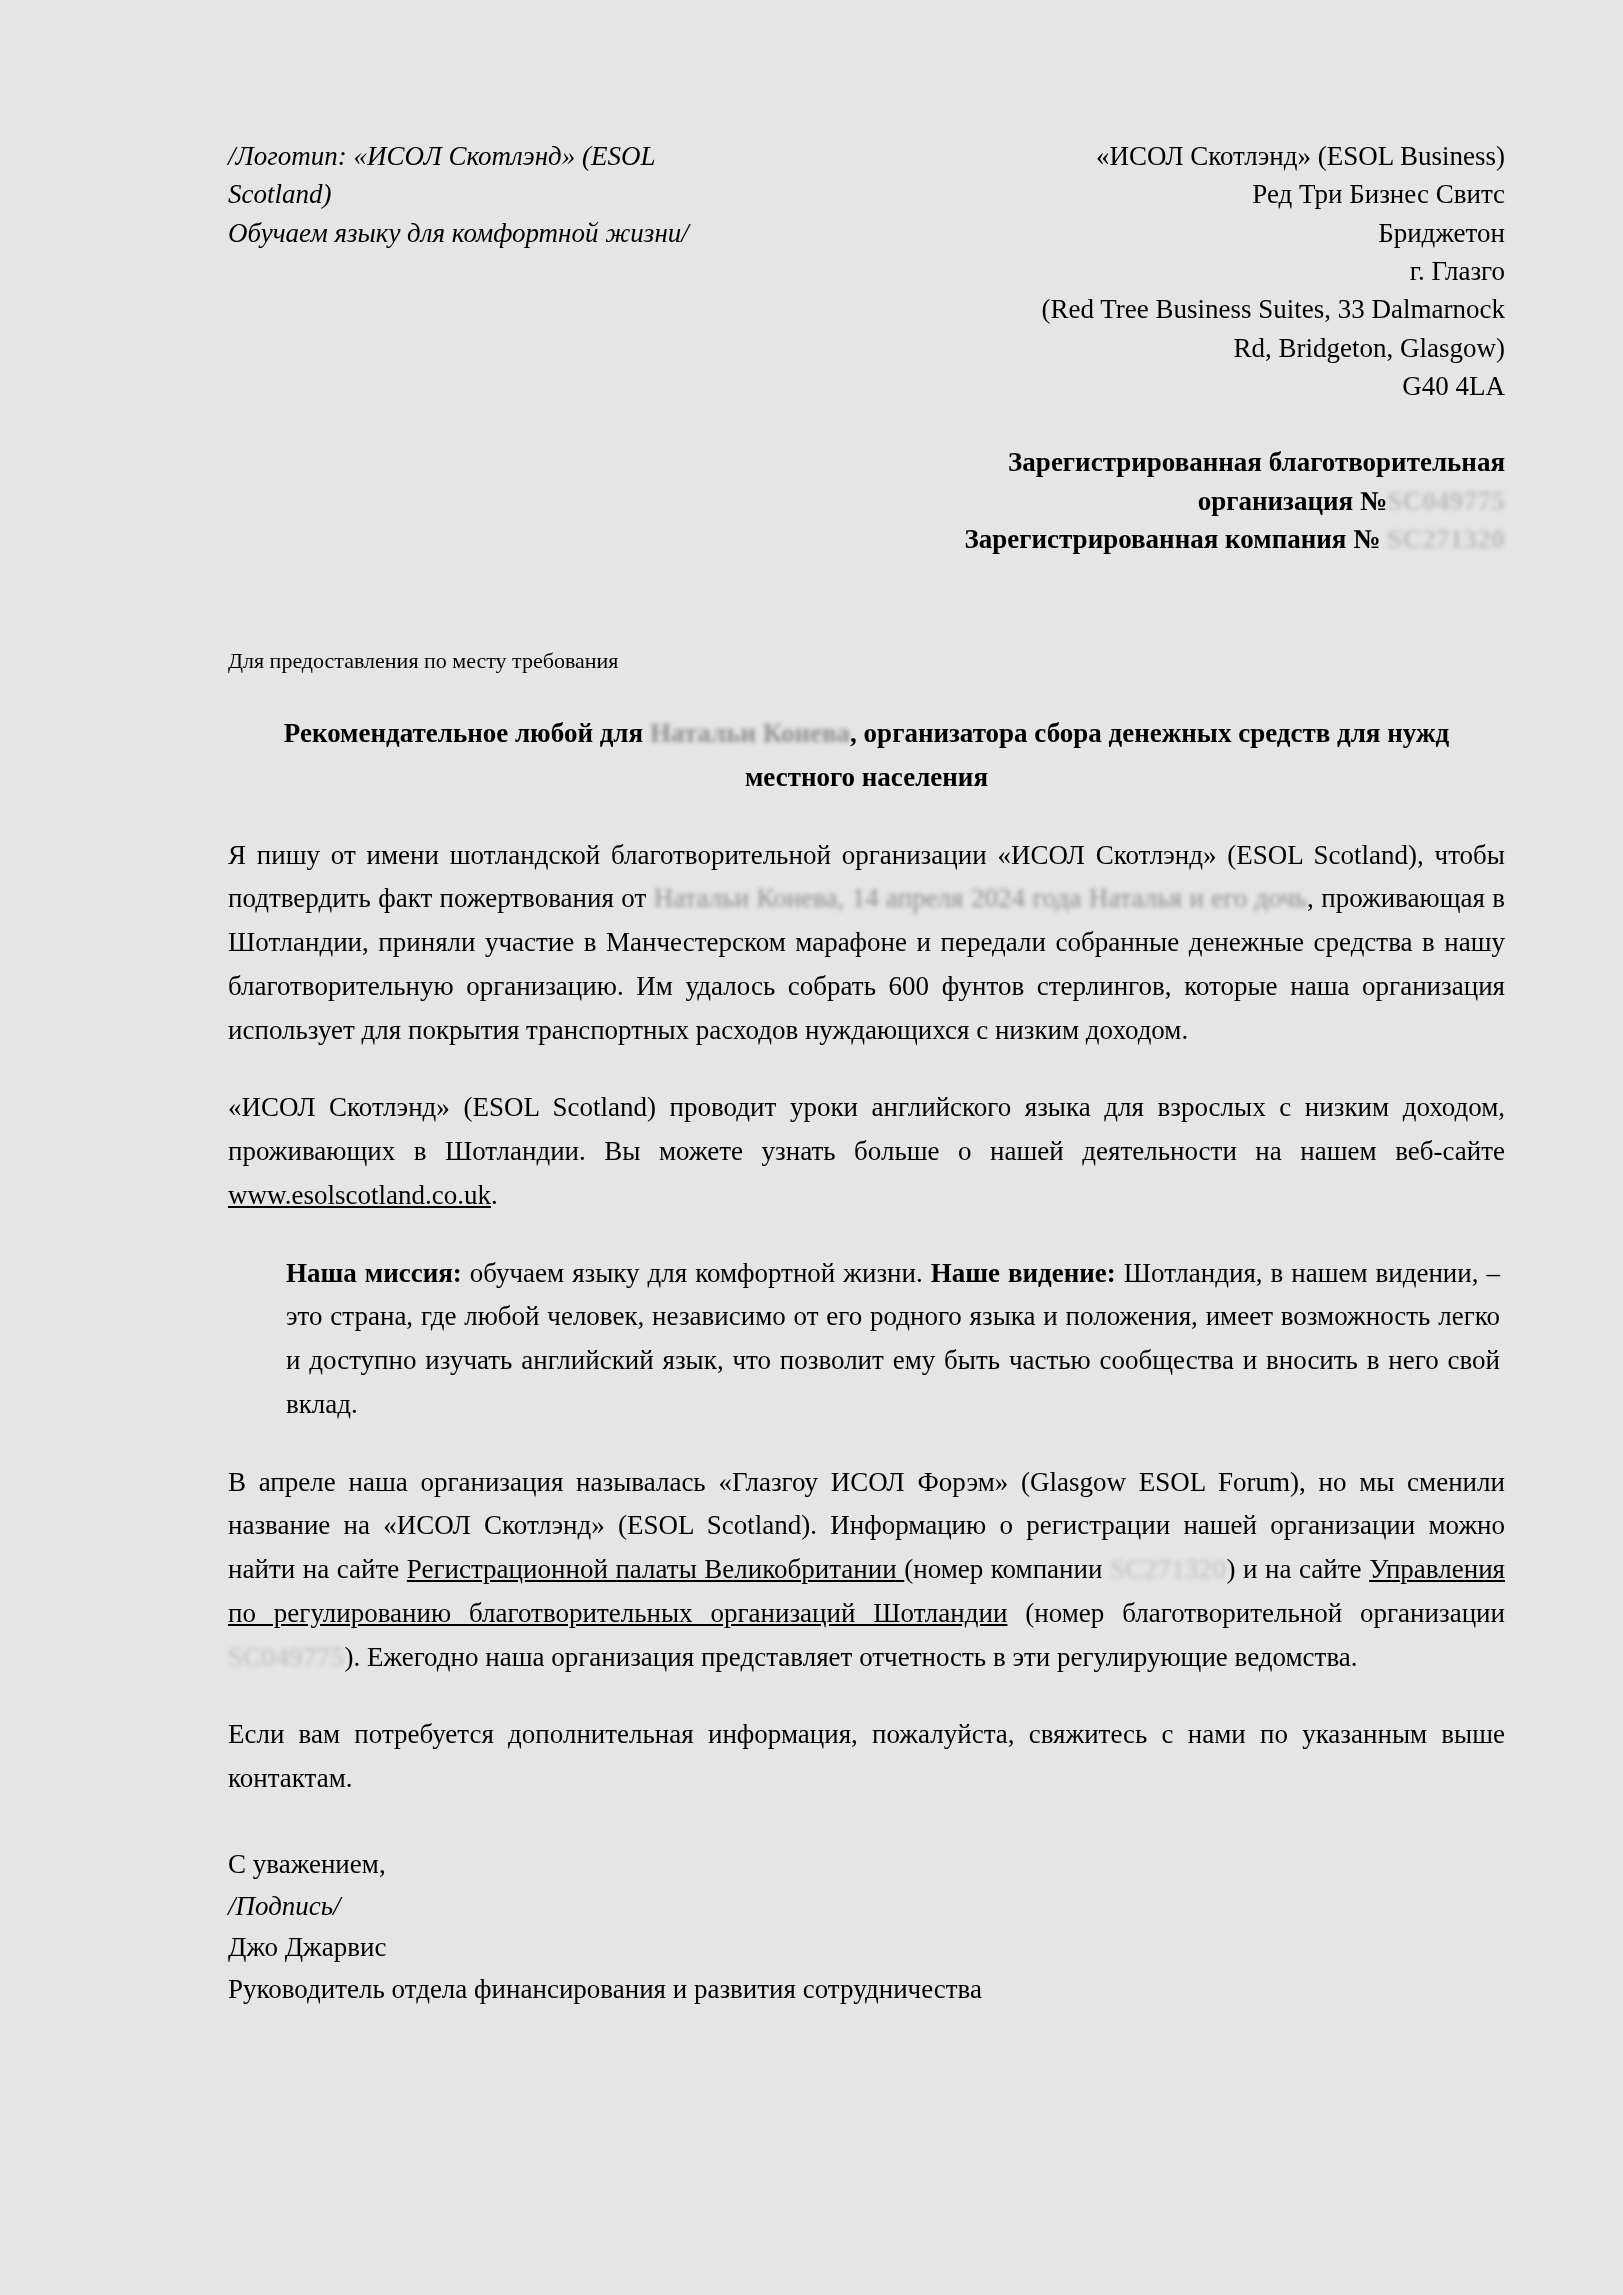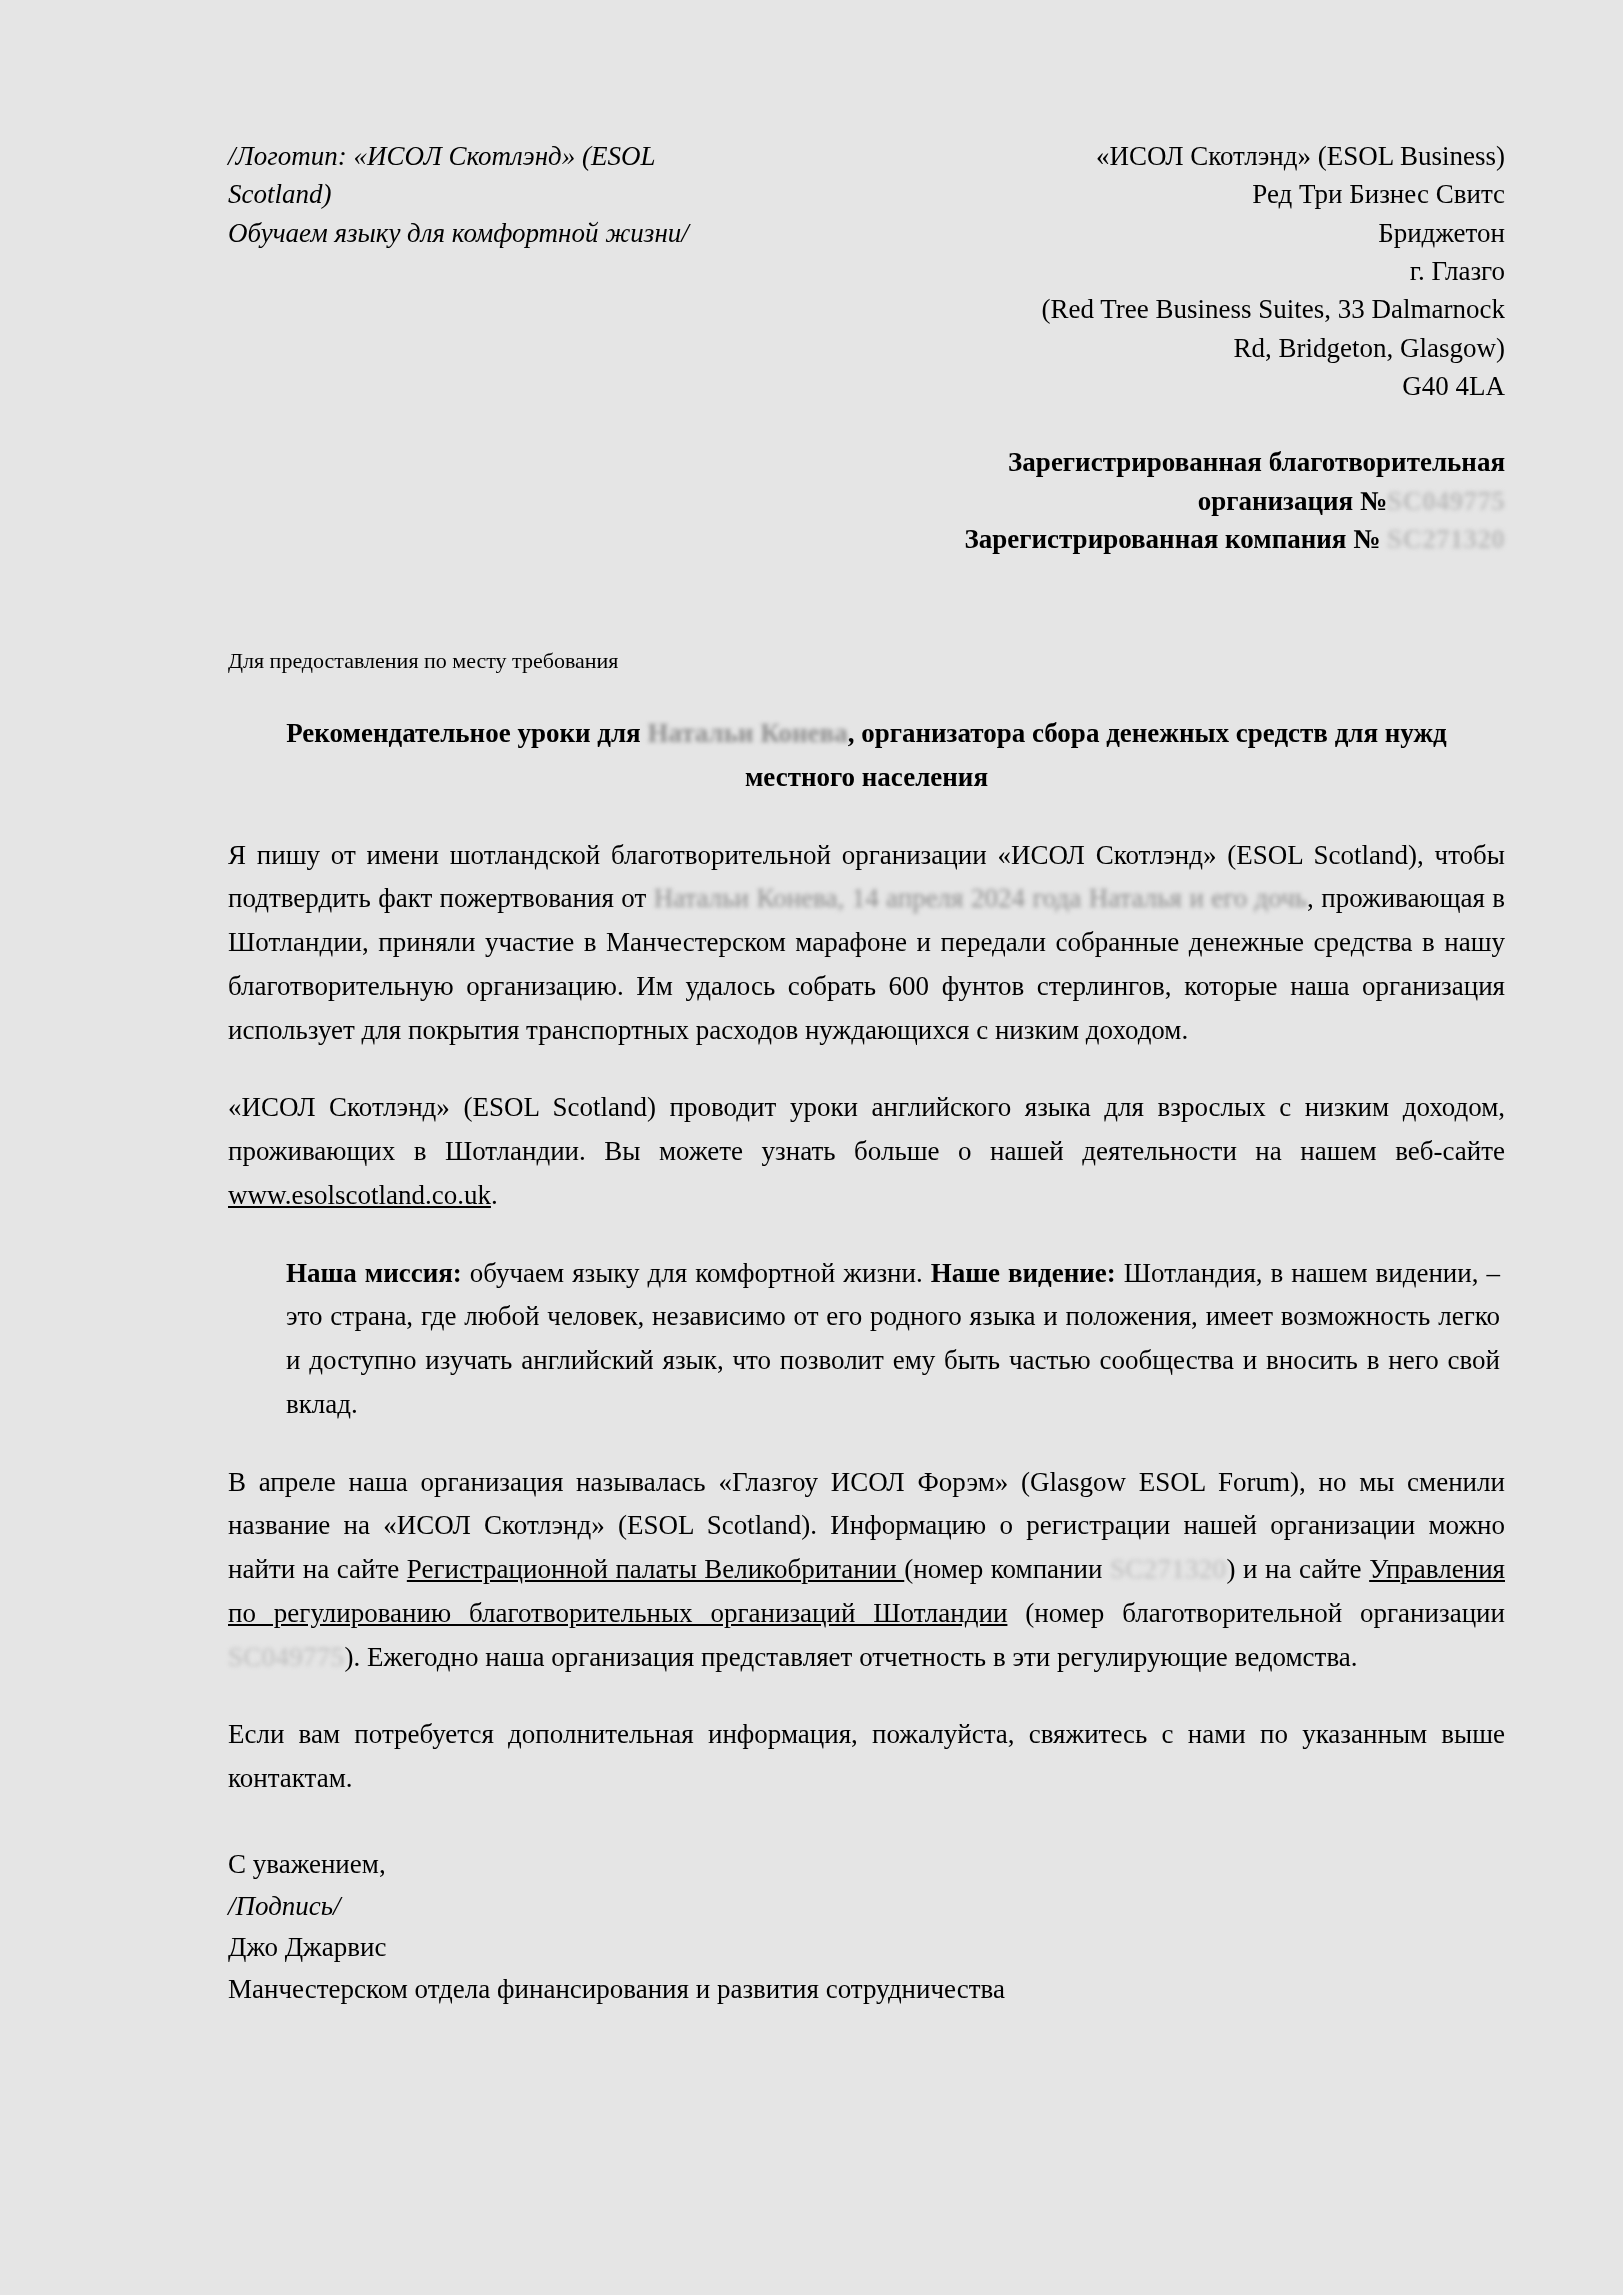--- a/index.html
+++ b/index.html
@@ -147,21 +147,21 @@
 
     <div class="reg-block">
       <span>Зарегистрированная благотворительная организация №</span><span class="redacted">SC049775</span><br>
       <span>Зарегистрированная компания №</span>
       <span class="redacted">SC271320</span>
     </div>
 
     <div class="to-whom">Для предоставления по месту требования</div>
 
     <div class="subject">
-      <span>Рекомендательное уроки для</span>
+      <span>Рекомендательное любой для</span>
       <span class="redacted-dark">Натальи Конева</span><span>, организатора сбора денежных средств для нужд местного населения</span>
     </div>
 
     <p class="body-par">
       <span>Я пишу от имени шотландской благотворительной организации «ИСОЛ Скотлэнд» (ESOL Scotland), чтобы подтвердить факт пожертвования от</span>
       <span class="redacted-dark">Натальи Конева, 14 апреля 2024</span>
       <span class="redacted-dark">года Наталья и его дочь</span><span>, проживающая в Шотландии, приняли участие в Манчестерском марафоне и передали собранные денежные средства в нашу благотворительную организацию. Им удалось собрать 600 фунтов стерлингов, которые наша организация использует для покрытия транспортных расходов нуждающихся с низким доходом.</span>
     </p>
 
     <p class="body-par">
@@ -176,18 +176,18 @@
     <p class="body-par">
       <span>В апреле наша организация называлась «Глазгоу ИСОЛ Форэм» (Glasgow ESOL Forum), но мы сменили название на «ИСОЛ Скотлэнд» (ESOL Scotland). Информацию о регистрации нашей организации можно найти на сайте </span><span class="u">Регистрационной палаты Великобритании </span><span>(номер компании </span><span class="redacted">SC271320</span><span>) и на сайте </span><span class="u">Управления по регулированию благотворительных организаций Шотландии</span><span> (номер благотворительной организации </span><span class="redacted">SC049775</span><span>). Ежегодно наша организация представляет отчетность в эти регулирующие ведомства.</span>
     </p>
 
     <p class="body-par">Если вам потребуется дополнительная информация, пожалуйста, свяжитесь с нами по указанным выше контактам.</p>
 
     <div class="closing">
       <div>С уважением,</div>
       <div class="sig-mark">/Подпись/</div>
       <div>Джо Джарвис</div>
-      <div>Манчестерском отдела финансирования и развития сотрудничества</div>
+      <div>Руководитель отдела финансирования и развития сотрудничества</div>
     </div>
 
   </div>
 </div>
 
 
 </body></html>

